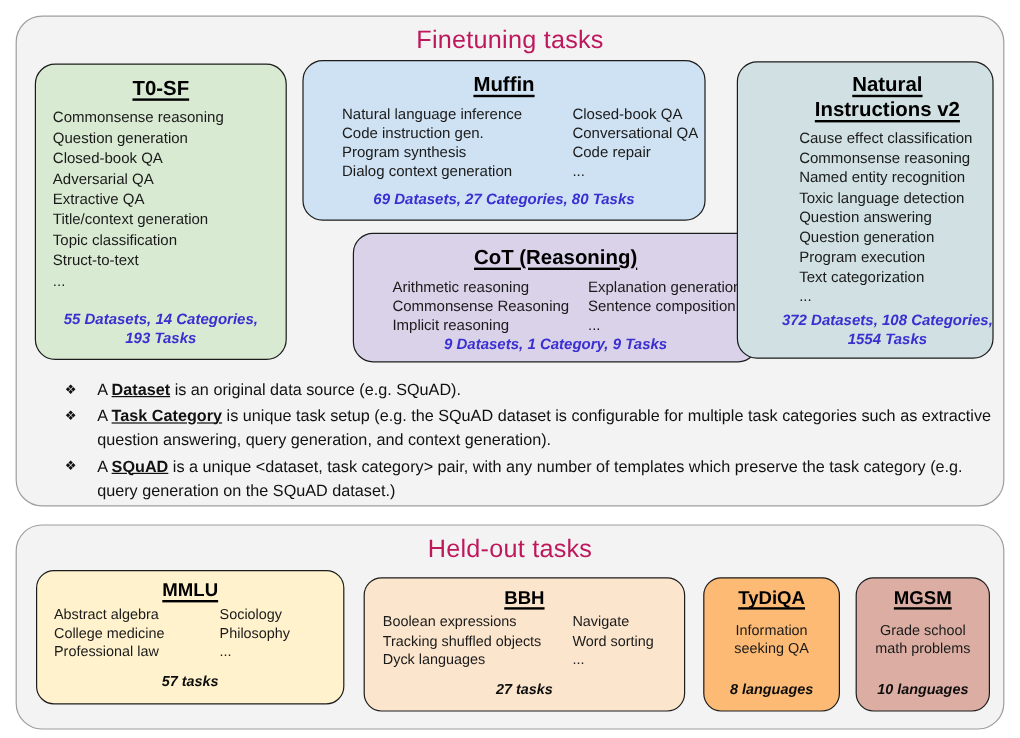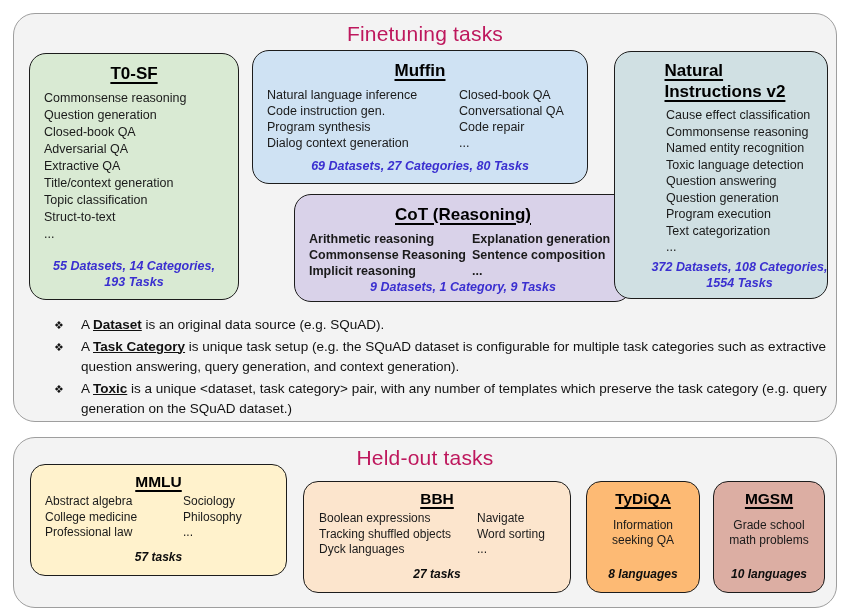--- a/index.html
+++ b/index.html
@@ -16,52 +16,52 @@
   #heldout-container{left:13px;top:437px;width:824px;height:171px;}
   .container-title{
     text-align:center;font-weight:normal;font-size:21px;line-height:24px;
     margin-top:8px;letter-spacing:0.2px;color:#be185d;
   }
   .box{
     position:absolute;border:1.5px solid #1c1c1c;border-radius:17px;
     box-sizing:border-box;display:flex;flex-direction:column;overflow:hidden;
   }
   .box-title{
-    text-align:left;font-weight:bold;font-size:17px;line-height:21px;
+    text-align:center;font-weight:bold;font-size:17px;line-height:21px;
     text-decoration:underline;text-decoration-thickness:1.7px;text-underline-offset:3px;
     margin:9px auto 6px auto;color:#000;
   }
   
   #t0sf-box{left:15px;top:39px;width:210px;height:247px;background:#d9ead3;}
   #muffin-box{left:238px;top:36px;width:336px;height:134px;background:#cfe2f3;}
   #cot-box{left:236px;top:180px;width:338px;height:108px;background:#d9d2e9;margin-left:44px;}
   #niv2-box{left:600px;top:37px;width:214px;height:248px;background:#d0e0e3;padding-left:37px;}
   #niv2-box .box-title{max-width:150px;margin-top:8px;margin-bottom:5px;}
   .list{font-size:12.5px;line-height:17px;padding-left:14px;}
   #niv2-box .list{line-height:16.5px;}
-  .cols{display:grid;padding-left:14px;font-size:12.5px;line-height:16px;}
+  .cols{display:grid;padding-left:32px;font-size:12.5px;line-height:16px;}
   #muffin-box .cols{grid-template-columns:192px auto;}
-  #cot-box .cols{grid-template-columns:163px auto;font-weight:bold;}
+  #cot-box .cols{grid-template-columns:163px auto;}
   .stats{
     margin-top:auto;text-align:center;font-weight:bold;font-style:italic;
     font-size:12.5px;line-height:16px;
   }
   .stats.blue{color:#3a2fd0;margin-bottom:9px;}
   #t0sf-box .stats{width:180px;align-self:center;}
   #niv2-box .stats{width:190px;align-self:center;margin-bottom:7px;}
   
   .notes{position:absolute;left:27px;top:301px;width:788px;font-size:13.5px;line-height:20.5px;color:#111;}
   .note{display:flex;margin-bottom:1px;}
   .note-bullet{flex:none;width:40px;padding-left:13px;box-sizing:border-box;font-size:11px;line-height:20.5px;}
   .note-text{flex:1;}
   .term{font-weight:bold;text-decoration:underline;text-decoration-thickness:1.4px;}
   
   #heldout-container .box{border-radius:15px;}
   #heldout-container .box-title{font-size:15.5px;line-height:19px;margin-top:7px;margin-bottom:3px;}
-  #mmlu-box{left:16px;top:26px;width:257px;height:112px;background:#fff2cc;}
+  #mmlu-box{left:16px;top:37px;width:257px;height:112px;background:#fff2cc;}
   #bbh-box{left:289px;top:43px;width:268px;height:112px;background:#fce5cd;}
   #tydiqa-box{left:572px;top:43px;width:114px;height:112px;background:#fdba74;}
   #mgsm-box{left:699px;top:43px;width:112px;height:112px;background:#dcaea3;}
   #mmlu-box .cols{grid-template-columns:138px auto;padding-left:14px;font-size:12px;line-height:15.5px;}
   #bbh-box .cols{grid-template-columns:158px auto;padding-left:15px;font-size:12px;line-height:15.5px;}
   .small-body{text-align:center;font-size:12px;line-height:15px;margin-top:7px;padding:0 5px;}
   .stats.black{color:#0d0d0d;font-size:12px;margin-bottom:10px;}
 </style>
 </head>
 <body>
@@ -141,21 +141,21 @@
     <div class="note">
       <span class="note-bullet">❖</span>
       <span class="note-text"><span>A </span><span class="term">Dataset</span><span> is an original data source (e.g. SQuAD).</span></span>
     </div>
     <div class="note">
       <span class="note-bullet">❖</span>
       <span class="note-text"><span>A </span><span class="term">Task Category</span><span> is unique task setup (e.g. the SQuAD dataset is configurable for multiple task categories such as extractive question answering, query generation, and context generation).</span></span>
     </div>
     <div class="note">
       <span class="note-bullet">❖</span>
-      <span class="note-text"><span>A </span><span class="term">Toxic</span><span> is a unique &lt;dataset, task category&gt; pair, with any number of templates which preserve the task category (e.g. query generation on the SQuAD dataset.)</span></span>
+      <span class="note-text"><span>A </span><span class="term">SQuAD</span><span> is a unique &lt;dataset, task category&gt; pair, with any number of templates which preserve the task category (e.g. query generation on the SQuAD dataset.)</span></span>
     </div>
   </div>
 </div>
 
 <div class="container" id="heldout-container">
   <div class="container-title">Held-out tasks</div>
 
   <div class="box" id="mmlu-box">
     <div class="box-title">MMLU</div>
     <div class="cols">

